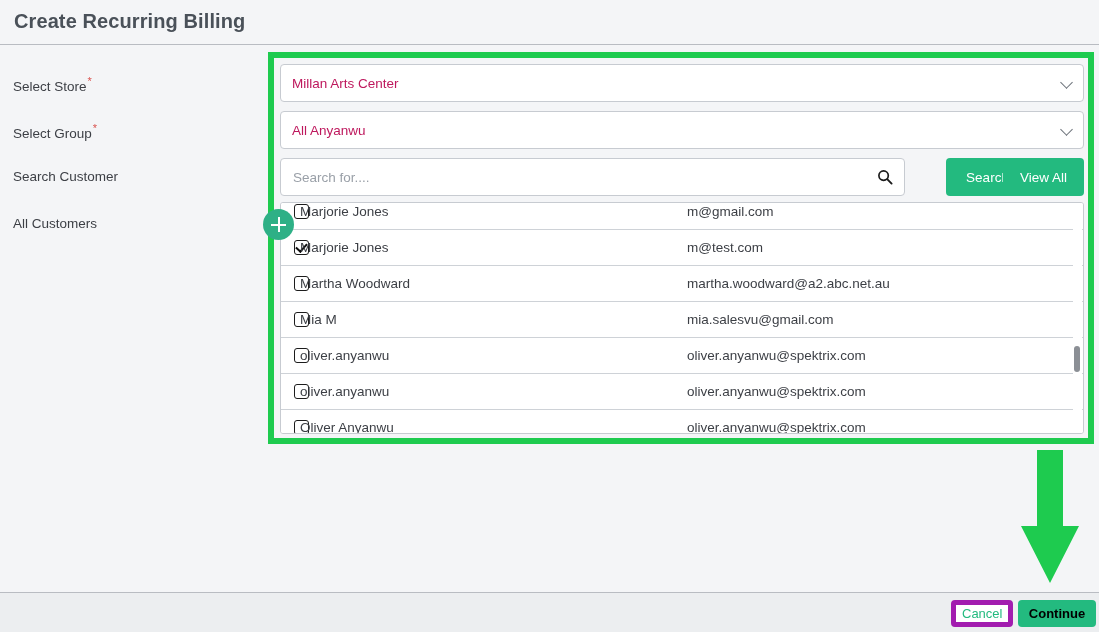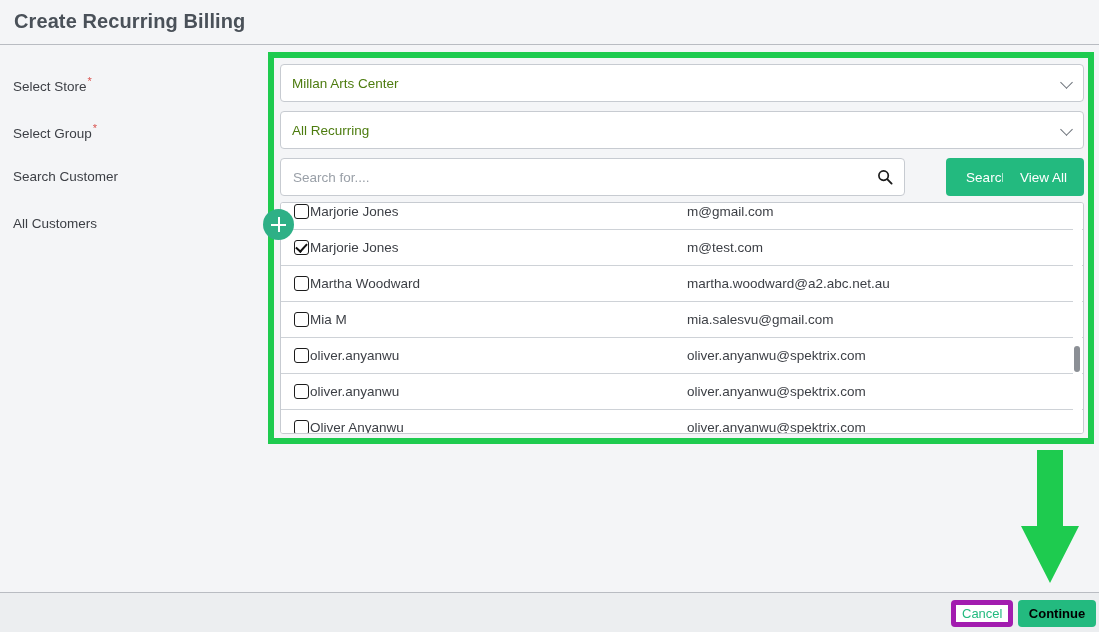--- a/index.html
+++ b/index.html
@@ -59,21 +59,21 @@
   .select-box {
     position: relative;
     width: 804px; height: 38px;
     background: #ffffff;
     border: 1px solid #c7cbd1;
     border-radius: 4px;
     margin-bottom: 9px;
   }
   .select-box .sel-text {
     position: absolute; left: 11px; top: 11px;
-    font-size: 13.5px; color: #4d7c0f;
+    font-size: 13.5px; color: #be185d;
   }
   .select-box .chev {
     position: absolute; right: 12px; top: 13px;
     width: 9px; height: 9px;
     border-right: 1.6px solid #6a7078;
     border-bottom: 1.6px solid #6a7078;
     transform: rotate(45deg);
   }
 
   
@@ -130,21 +130,21 @@
   }
   .row.checked .cb::after {
     content: "";
     position: absolute; left: 3px; top: 0px;
     width: 5px; height: 9px;
     border-right: 2px solid #101010;
     border-bottom: 2px solid #101010;
     transform: rotate(42deg);
   }
   .row .name {
-    position: absolute; left: 29px; top: 10px;
+    position: absolute; left: 19px; top: 10px;
     font-size: 13.5px; color: #3c3f45; white-space: nowrap; text-align: right;
   }
   .row .email {
     position: absolute; left: 406px; top: 10px;
     font-size: 13.5px; color: #3c3f45; white-space: nowrap;
   }
   
   .list-scroll-track {
     position: absolute; right: 1px; top: 1px; width: 9px; height: 230px;
     background: #ffffff;
@@ -214,21 +214,21 @@
   <div class="side-label lbl-all">All Customers</div>
 
   <div class="form-col">
 
     <div class="select-box">
       <span class="sel-text">Millan Arts Center</span>
       <span class="chev"></span>
     </div>
 
     <div class="select-box">
-      <span class="sel-text">All Recurring</span>
+      <span class="sel-text">All Anyanwu</span>
       <span class="chev"></span>
     </div>
 
     <div class="search-row">
       <div class="search-input-wrap">
         <input class="search-input" type="text" placeholder="Search for...." style="">
         <span class="mag-icon">
           <svg width="16" height="16" viewBox="0 0 16 16">
             <circle cx="6.6" cy="6.6" r="4.7" fill="none" stroke="#1b1b1b" stroke-width="1.7"></circle>
             <line x1="10.2" y1="10.2" x2="14.6" y2="14.6" stroke="#1b1b1b" stroke-width="1.9" stroke-linecap="round"></line>

